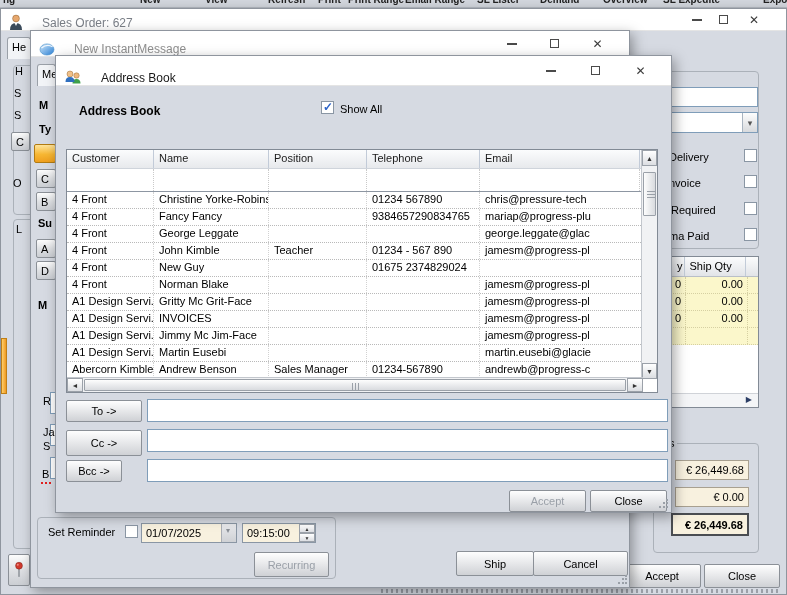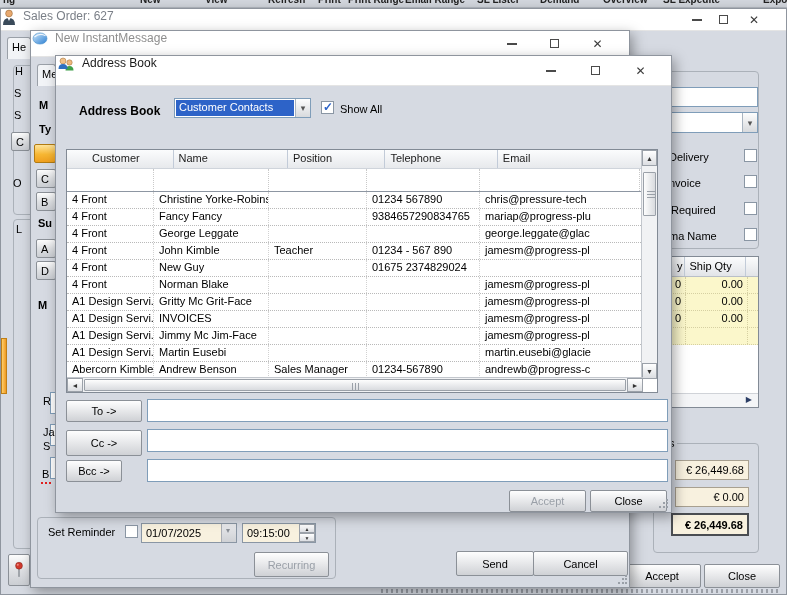--- a/index.html
+++ b/index.html
@@ -6,21 +6,21 @@
   html,body { background:#b9bec6; }
   .screen{position:relative;width:787px;height:595px;overflow:hidden;background:#cdd2da;
           font-family:"Liberation Sans",sans-serif;font-size:11px;color:#000;}
 
   
   .strip{position:absolute;left:0;top:0;width:787px;height:8px;background:#d3d7de;overflow:hidden;border-bottom:1px solid #b7bcc4;}
   .strip span{position:absolute;top:-6px;font-size:10px;font-weight:bold;color:#222;white-space:nowrap;}
 
   
   .window{position:absolute;border:1px solid #8f959e;background:#d6dae2;box-shadow:3px 4px 12px rgba(0,0,0,.35);}
-  .titlebar{position:relative;background:#fff;display:flex;align-items:flex-start;padding-left:1px;gap:7px;border-bottom:1px solid #e4e4e4;}
+  .titlebar{position:relative;background:#fff;display:flex;align-items:flex-end;padding-left:8px;gap:19px;border-bottom:1px solid #e4e4e4;}
   .tb-title{font-size:12px;white-space:nowrap;}
   .tb-controls{margin-left:auto;display:flex;height:100%;}
   .tb-btn{display:flex;align-items:center;justify-content:center;height:100%;cursor:default;}
   .g-min{width:10px;height:2px;background:#4a4a4a;}
   .g-max{width:9px;height:9px;border:1px solid #4a4a4a;}
   .g-x::before{content:"✕";font-size:12px;color:#3a3a3a;}
 
   
   .btn{position:absolute;display:flex;align-items:center;justify-content:center;
        background:linear-gradient(#fefefe,#e9eaec 45%,#cfd1d5);border:1px solid #8b9097;border-radius:2px;font-size:11px;color:#000;}
@@ -39,21 +39,21 @@
   .orange-btn{background:linear-gradient(#ffe49a,#f7b733 55%,#ef9f1e);border:1px solid #b27b12;}
 
   
   .combo{position:absolute;background:#fff;border:1px solid #7f9db9;display:flex;}
   .combo .sel{flex:1;background:#2d63c8;color:#fff;margin:1px;padding:1px 0 0 3px;font-size:11px;overflow:hidden;white-space:nowrap;}
   .combo .drop{width:15px;background:linear-gradient(#fdfdfd,#d8dadd);border-left:1px solid #a9b4c0;display:flex;align-items:center;justify-content:center;}
   .combo .drop::before{content:"▾";font-size:9px;color:#555;}
 
   
   .ab-table{position:absolute;left:10px;top:93px;width:592px;height:244px;background:#fff;border:1px solid #828a95;overflow:hidden;}
-  .tbl-head{display:flex;height:18px;background:linear-gradient(#fbfcfd,#e7e9ec);padding-left:20px;}
+  .tbl-head{display:flex;height:18px;background:linear-gradient(#fbfcfd,#e7e9ec);}
   .th{padding:2px 0 0 5px;border-right:1px solid #c2cbd8;font-size:11px;color:#1c1c1c;overflow:hidden;white-space:nowrap;background:linear-gradient(#fbfcfd,#e7e9ec);}
   .filter-row{display:flex;height:24px;border-top:1px solid #cfd4db;border-bottom:1px solid #8d96a2;background:#fff;}
   .fc{border-right:1px dotted #c9c9c9;}
   .tr{display:flex;height:17px;border-bottom:1px dotted #b9b9b9;background:#fff;}
   .td{padding:1px 0 0 5px;border-right:1px dotted #d2d2d2;font-size:11px;overflow:hidden;white-space:nowrap;}
   .vscroll{position:absolute;right:0;top:0;width:16px;height:229px;background:#f1f2f4;border-left:1px solid #c3c7cd;}
   .hscroll{position:absolute;left:0;bottom:0;height:15px;width:576px;background:#f1f2f4;border-top:1px solid #c3c7cd;}
   .sb-btn{position:absolute;background:linear-gradient(#ffffff,#dcdee2);border:1px solid #9ba1a9;display:flex;align-items:center;justify-content:center;}
   .a-up::before{content:"▲";font-size:7px;color:#333;}
   .a-dn::before{content:"▼";font-size:7px;color:#333;}
@@ -154,21 +154,21 @@
     <div class="combo" style="left:654px;top:103px;width:103px;height:21px;">
       <span class="sel" style="background:#fff;"></span>
       <span class="drop"></span>
     </div>
     <span class="frag" style="left:668px;top:142px;">Delivery</span>
     <span class="cb" style="left:743px;top:140px;"></span>
     <span class="frag" style="left:668px;top:168px;">nvoice</span>
     <span class="cb" style="left:743px;top:166px;"></span>
     <span class="frag" style="left:670px;top:195px;">Required</span>
     <span class="cb" style="left:743px;top:193px;"></span>
-    <span class="frag" style="left:668px;top:221px;">ma Name</span>
+    <span class="frag" style="left:668px;top:221px;">ma Paid</span>
     <span class="cb" style="left:743px;top:219px;"></span>
 
     <div class="so-grid">
       <div class="so-grid-head">
         <span class="sg-th" style="width:28px;text-align:right;">y</span>
         <span class="sg-th" style="width:62px;">Ship Qty</span>
         <span class="sg-th" style="width:12px;border-right:none;"></span>
       </div>
       <div class="sg-row">
         <span class="sg-td" style="width:28px;">0</span>
@@ -264,21 +264,21 @@
     </div>
     <div class="field beige" style="left:211px;top:492px;width:74px;height:20px;border:1px solid #8a96a4;">
       <span style="position:absolute;left:4px;top:3px;">09:15:00</span>
       <span class="spin" style="right:0;top:0;height:100%;">
         <div class="a-up"></div>
         <div class="a-dn"></div>
       </span>
     </div>
     <div class="btn disabled" style="left:215px;top:521px;width:75px;height:25px;margin-left:8px;">Recurring</div>
 
-    <div class="btn" style="left:425px;top:520px;width:78px;height:25px;">Send</div>
+    <div class="btn" style="left:425px;top:520px;width:78px;height:25px;">Ship</div>
     <div class="btn" style="left:502px;top:520px;width:95px;height:25px;">Cancel</div>
     <div class="corner-grip" style="right:2px;bottom:2px;"></div>
   </div>
 
   <div class="window" id="ab-win" style="left:55px;top:55px;width:617px;height:458px;">
     <div class="titlebar" style="height:30px;">
       <svg width="18" height="16" viewBox="0 0 18 16">
         <circle cx="12.5" cy="6.5" r="2.7" fill="#eeb87e" stroke="#9a6a30" stroke-width=".5"></circle>
         <path d="M8.5 14.5 Q8.5 10 12.5 10 Q16.5 10 16.5 14.5 Z" fill="#3fa04a"></path>
         <circle cx="6" cy="5" r="3" fill="#f0c08a" stroke="#9a6a30" stroke-width=".5"></circle>
@@ -290,24 +290,20 @@
             <span class="g-min"></span>
           </span>
         <span class="tb-btn" style="width:45px;">
             <span class="g-max"></span>
           </span>
         <span class="tb-btn g-x" style="width:45px;"></span>
       </div>
     </div>
 
     <span class="frag bold" style="left:23px;top:48px;font-size:12px;">Address Book</span>
-    <div class="combo" style="left:118px;top:42px;width:137px;height:20px;">
-      <span class="sel">Customer Contacts</span>
-      <span class="drop"></span>
-    </div>
     <span class="cb checked" style="left:265px;top:45px;"></span>
     <span class="frag" style="left:284px;top:47px;">Show All</span>
 
     <div class="ab-table" id="ab-table">
       <div class="tbl-head" id="ab-thead">
           <span class="th" style="width: 87px;">Customer</span>
           <span class="th" style="width: 115px;">Name</span>
           <span class="th" style="width: 98px;">Position</span>
           <span class="th" style="width: 113px;">Telephone</span>
           <span class="th" style="width: 160px;">Email</span>

